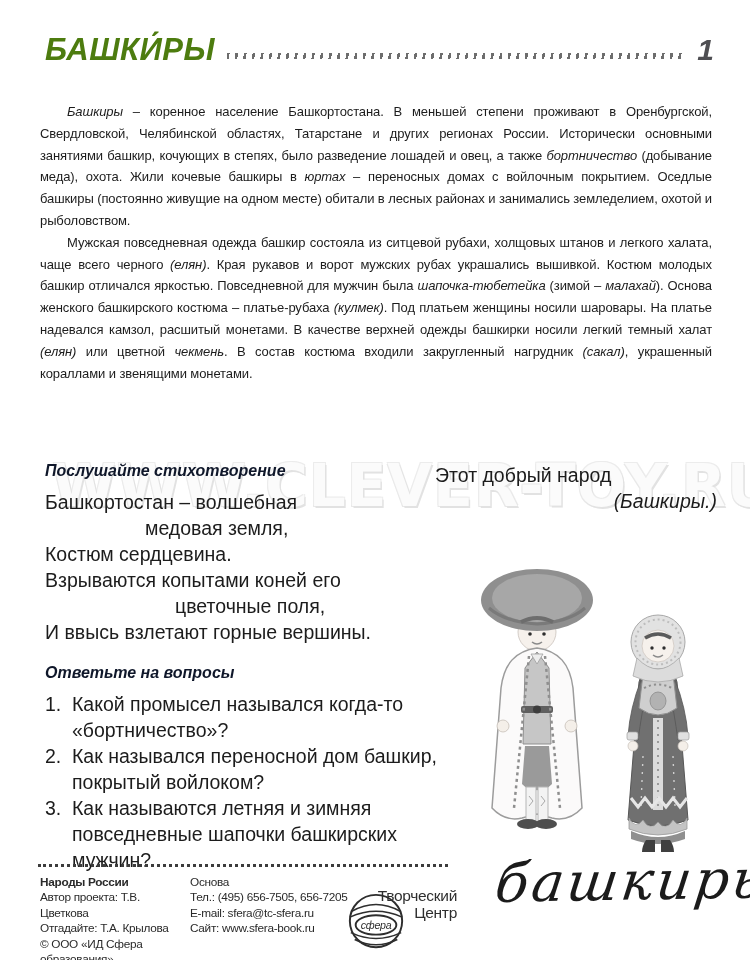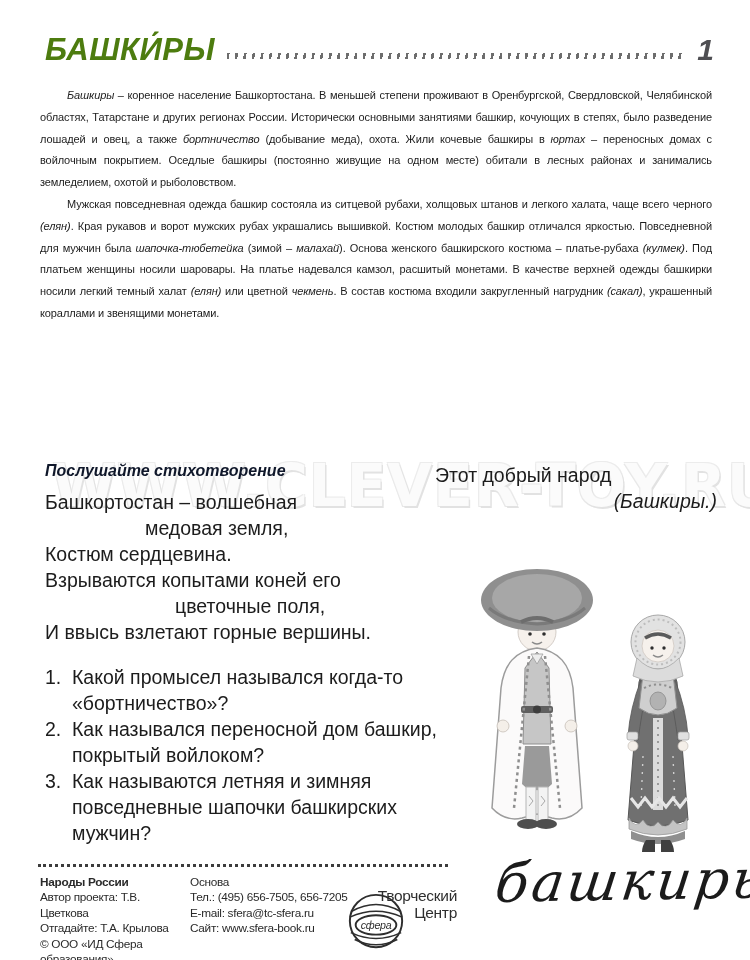--- a/index.html
+++ b/index.html
@@ -15,22 +15,22 @@
     text-shadow:1.5px 1.5px 0 #e2e2e2,-1px -1px 0 #ececec,1px -1px 0 #ececec,-1px 1px 0 #e8e8e8;
     pointer-events:none;
   }
   
   .hdr{position:absolute;top:34px;left:45px;right:36px;z-index:2;display:flex;align-items:flex-end;}
   .title{font-size:31px;font-weight:bold;font-style:italic;color:#4d7c0f;letter-spacing:.5px;line-height:1;}
   .leader{flex:1;height:6px;margin:0 10px 6px 12px;
     background:repeating-linear-gradient(100deg,#6d6d6d 0 2.6px,transparent 2.6px 8.4px);}
   .pagenum{font-size:30px;font-weight:bold;font-style:italic;color:#4e4e52;line-height:1;}
   
-  .intro{position:absolute;top:85px;left:40px;width:672px;z-index:2;
-    font-size:11px;line-height:21.8px;text-align:justify;letter-spacing:-.1px;}
+  .intro{position:absolute;top:101px;left:40px;width:672px;z-index:2;
+    font-size:13px;line-height:21.8px;text-align:justify;letter-spacing:-.1px;}
   .intro p{margin:0;text-indent:27px;}
   .it{font-style:italic;}
   
   .sec-h{font-size:16px;font-weight:bold;font-style:italic;color:#0f172a;margin:0 0 9px 0;line-height:1.1;}
   .poem{position:absolute;top:462px;left:45px;width:352px;z-index:2;font-size:19.5px;line-height:26px;}
   .riddle{position:absolute;top:462px;left:435px;width:288px;z-index:2;font-size:19.5px;line-height:26px;}
   .poem-line,.riddle-line{white-space:nowrap;}
   .ind1{padding-left:100px;}
   .ind2{padding-left:130px;}
   .riddle-answer{font-style:italic;text-align:right;padding-right:6px;}
@@ -83,20 +83,21 @@
     <div class="poem-line ind2">цветочные поля,</div>
     <div class="poem-line">И ввысь взлетают горные вершины.</div>
   </div>
 
   <div class="riddle">
     <div class="riddle-line">Этот добрый народ</div>
     <div class="riddle-answer">(Башкиры.)</div>
   </div>
 
   <div class="questions">
+    <h2 class="sec-h">Ответьте на вопросы</h2>
     <div class="q"><span class="num">1.</span><span>Какой промысел назывался когда-то «бортничество»?</span></div>
     <div class="q"><span class="num">2.</span><span>Как назывался переносной дом башкир, покрытый войлоком?</span></div>
     <div class="q"><span class="num">3.</span><span>Как называются летняя и зимняя повседневные шапочки башкирских мужчин?</span></div>
   </div>
 
   <figure class="illus">
     <svg width="290" height="296" viewBox="0 0 290 296" xmlns="http://www.w3.org/2000/svg">
 
       <g>
         <circle cx="92" cy="76" r="19" fill="#f6f1ec" stroke="#c9c2bb" stroke-width="0.8"></circle>

